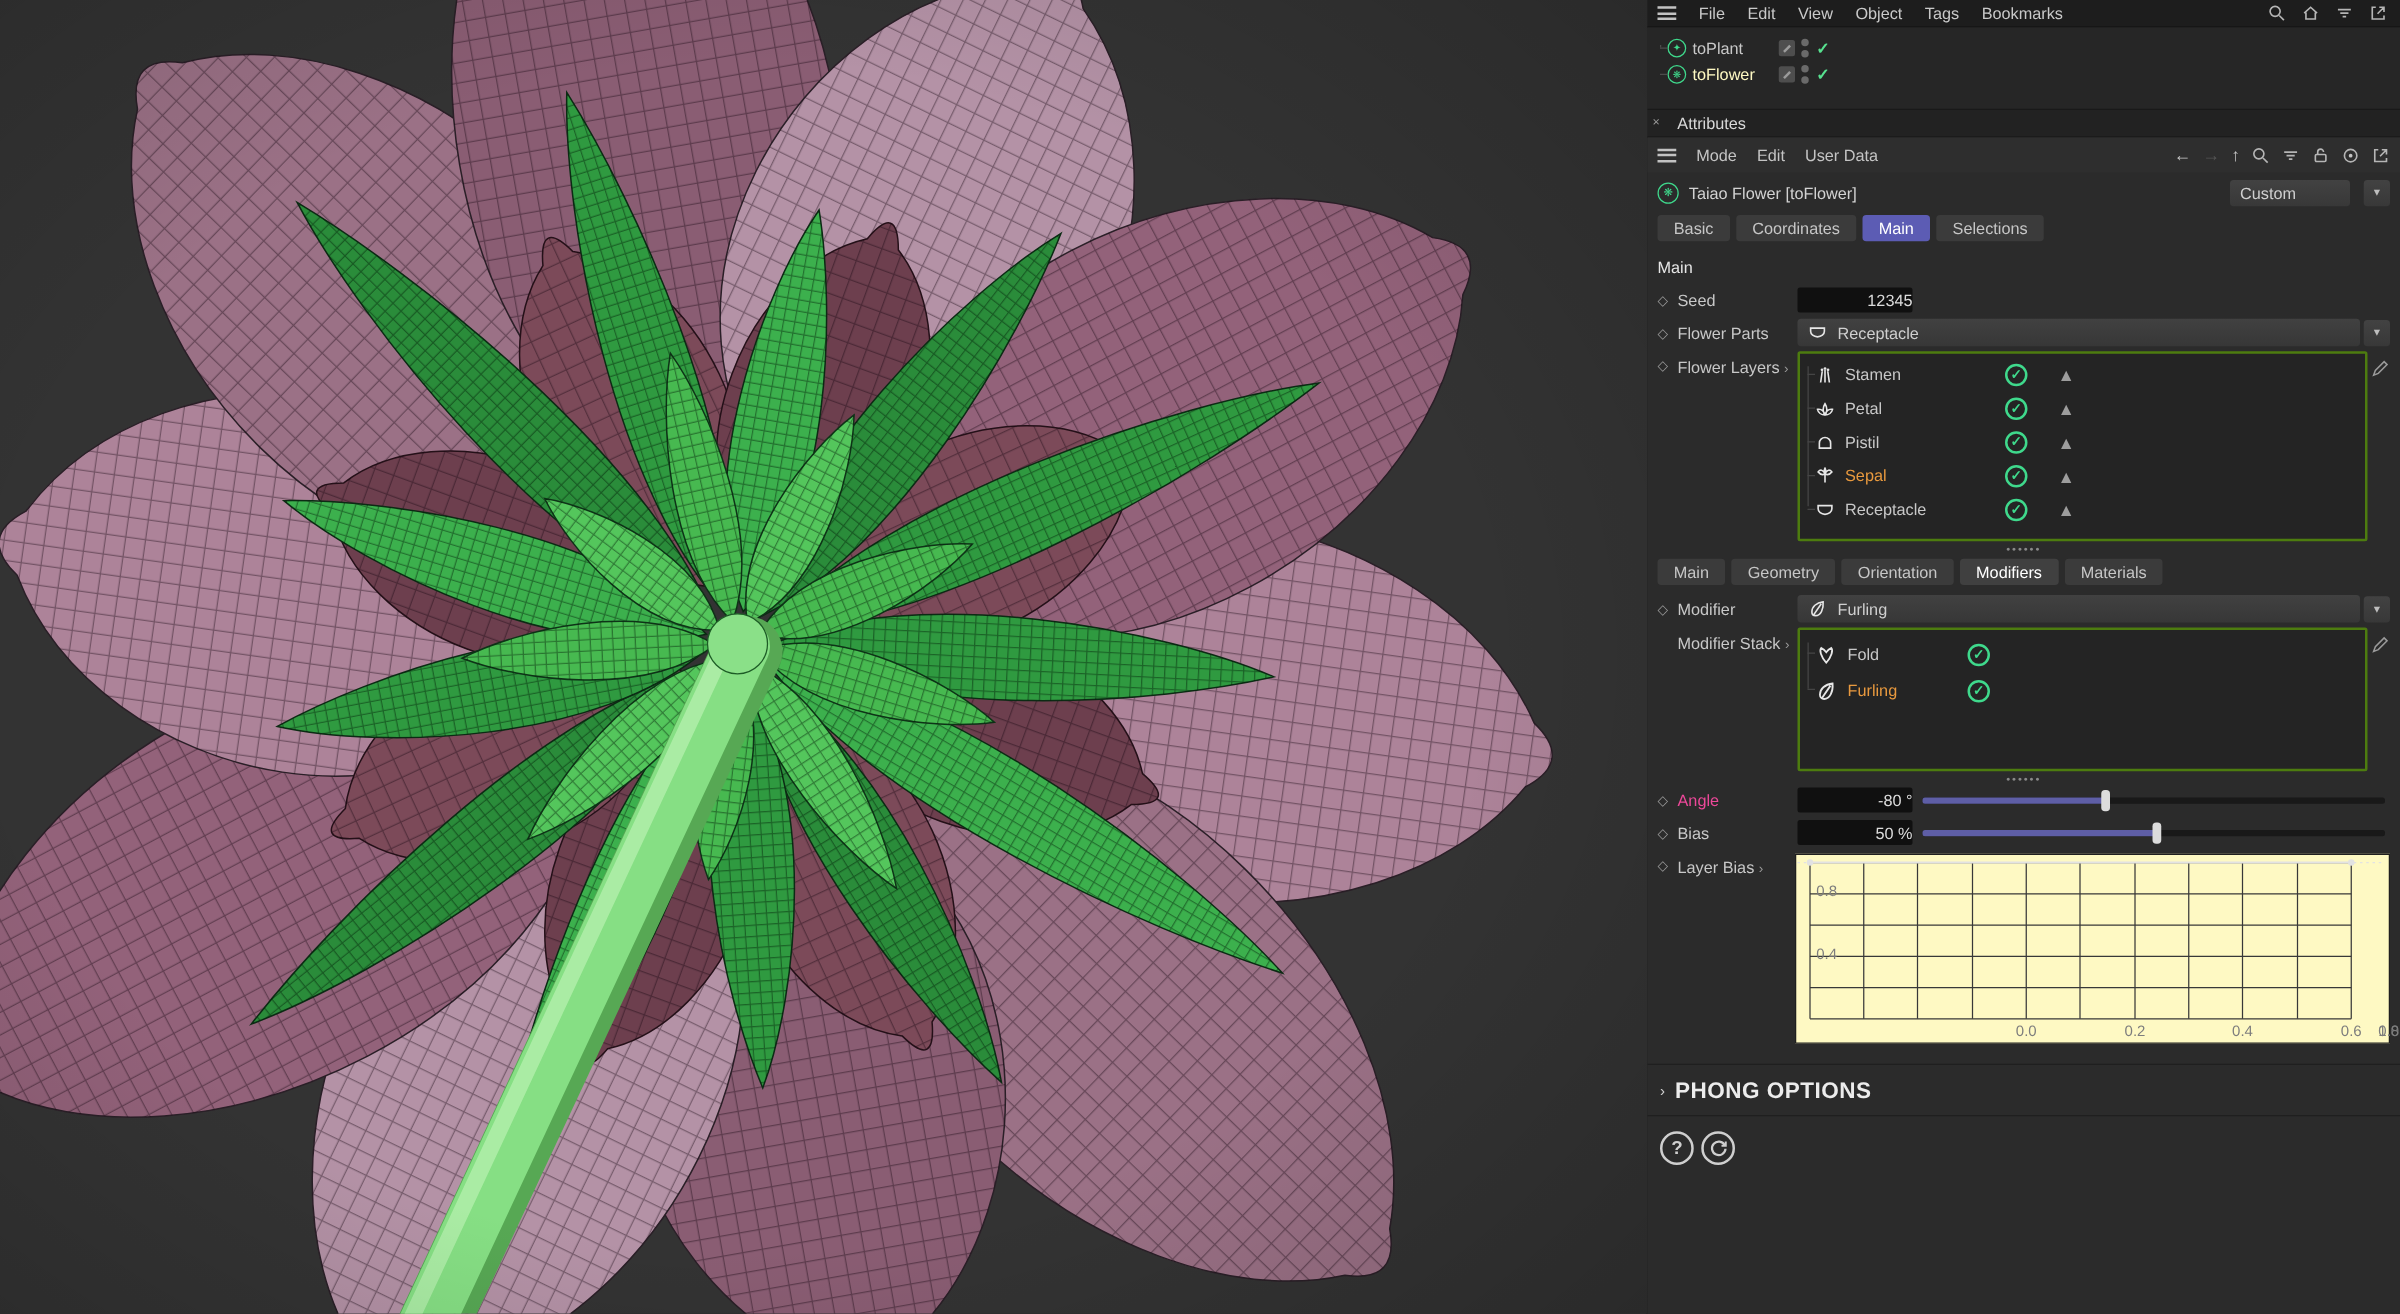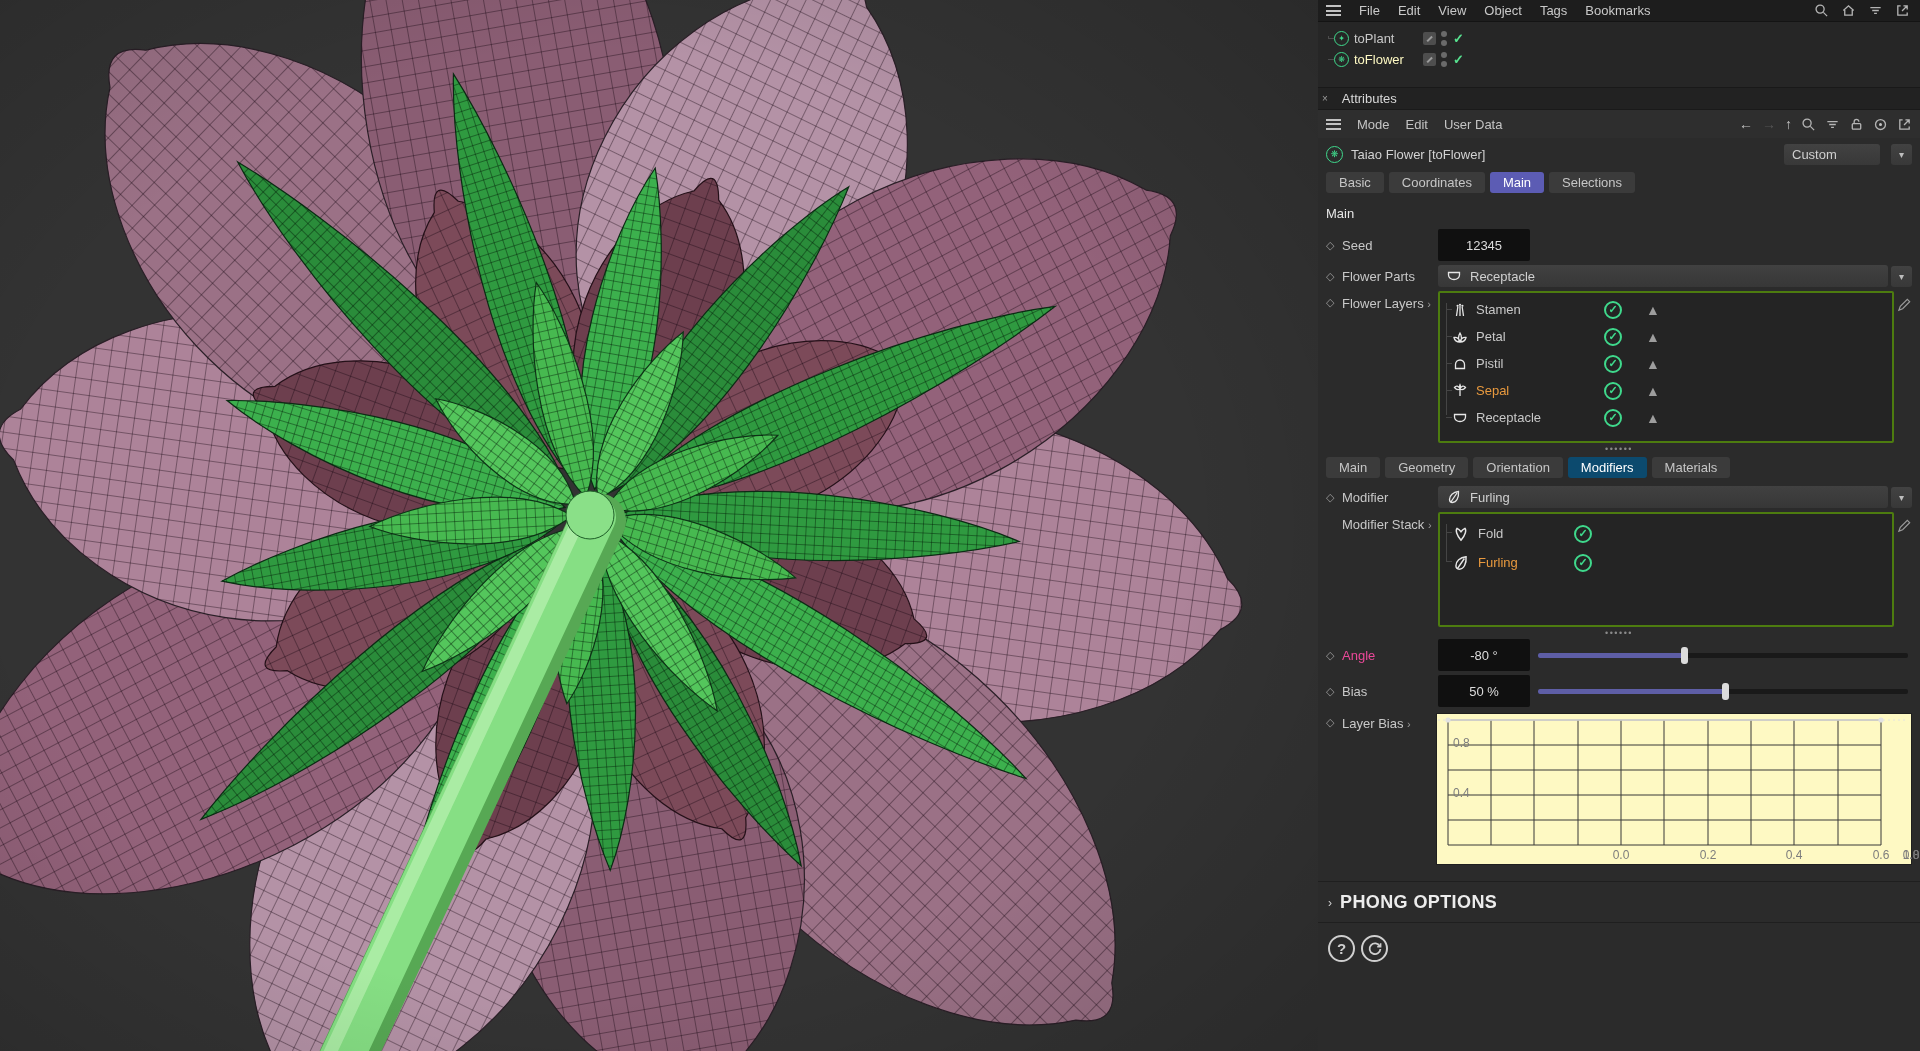--- a/index.html
+++ b/index.html
@@ -52,33 +52,33 @@
   .obj-header { height:30px; display:flex; align-items:center; gap:8px; padding:2px 8px 0 8px; }
   .fcirc { width:17px; height:17px; border:1.5px solid #3fd98c; border-radius:50%; color:#3fd98c; display:flex; align-items:center; justify-content:center; font-size:9px; flex:none; }
   .obj-title { color:#d2d2d2; }
   .preset-select { margin-left:auto; width:96px; height:21px; background:linear-gradient(#424242,#383838); border-radius:3px; display:flex; align-items:center; padding:0 8px; color:#cfcfcf; }
   .dd-btn { width:21px; height:21px; margin-left:3px; background:linear-gradient(#424242,#383838); border-radius:3px; display:flex; align-items:center; justify-content:center; color:#bdbdbd; font-size:10px; }
 
   
   .tabs { display:flex; gap:5px; padding:4px 8px 6px 8px; }
   .tab { background:#3b3b3b; border-radius:3px; padding:3px 13px; color:#c6c6c6; }
   .tab.active-blue { background:#5c5cb4; color:#fff; }
-  .tab.active-gray { background:#0c4a6e; color:#fff;text-align:right; }
+  .tab.active-gray { background:#404040; color:#fff;text-align:right; }
 
   .sec-label { padding:7px 8px 6px 8px; color:#e6e6e6; }
 
   
   .prow { display:flex; align-items:center; padding:2px 8px 2px 8px; min-height:26px; }
   .prow.top { align-items:flex-start; }
   .dia { width:16px; color:#9a9a9a; font-size:11px; flex:none; }
   .plabel { width:96px; flex:none; color:#c8c8c8; padding-top:0; }
   .prow.top .plabel, .prow.top .dia { padding-top:5px; }
   .plabel.orange { color:#ec4899; }
   .plabel .chev { color:#9a9a9a; font-size:11px; }
-  .pinput { width:92px; height:32px; background:#101010; border:none; border-radius:2px; color:#dcdcdc; text-align:center; font-family:"Liberation Sans", sans-serif; font-size:13px; }
+  .pinput { width:92px; height:20px; background:#101010; border:none; border-radius:2px; color:#dcdcdc; text-align:right; font-family:"Liberation Sans", sans-serif; font-size:13px; }
   .dropdown { flex:1; height:22px; background:linear-gradient(#414141,#373737); border-radius:3px; display:flex; align-items:center; gap:8px; padding:0 8px; color:#cfcfcf; }
   .licon { width:16px; height:16px; stroke:#e6e6e6; fill:none; stroke-width:1.3; flex:none; }
 
   
   .lbox { flex:1; background:#242424; border:2px solid #4d7c0f; border-radius:2px; position:relative; }
   .lbox .rows { padding:3px 0 0 12px; position:relative; }
   .lbox .rows::before { content:""; position:absolute; left:6px; top:10px; bottom:16px; width:1px; background:#454545; }
   .lrow { height:27px; display:flex; align-items:center; gap:8px; position:relative; }
   .lrow::before { content:""; position:absolute; left:-6px; top:13px; width:6px; height:1px; background:#454545; }
   .lname { width:120px; }

